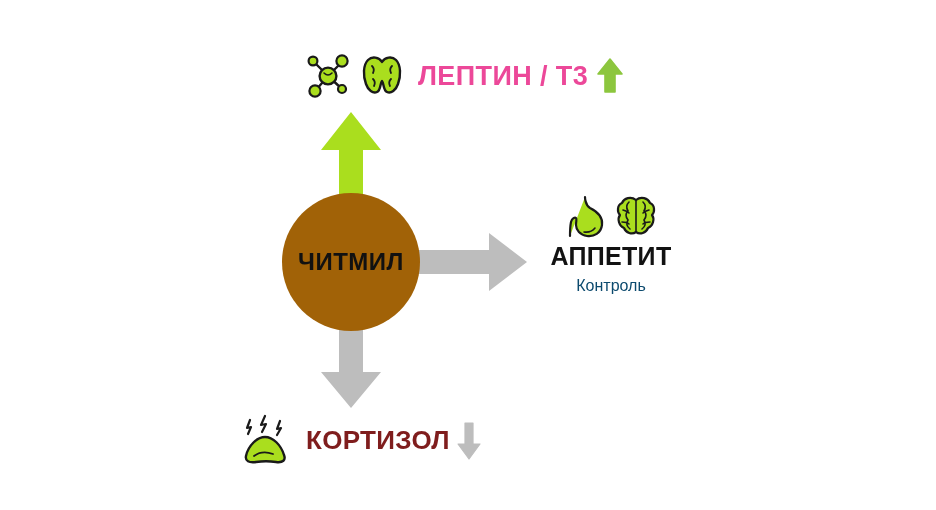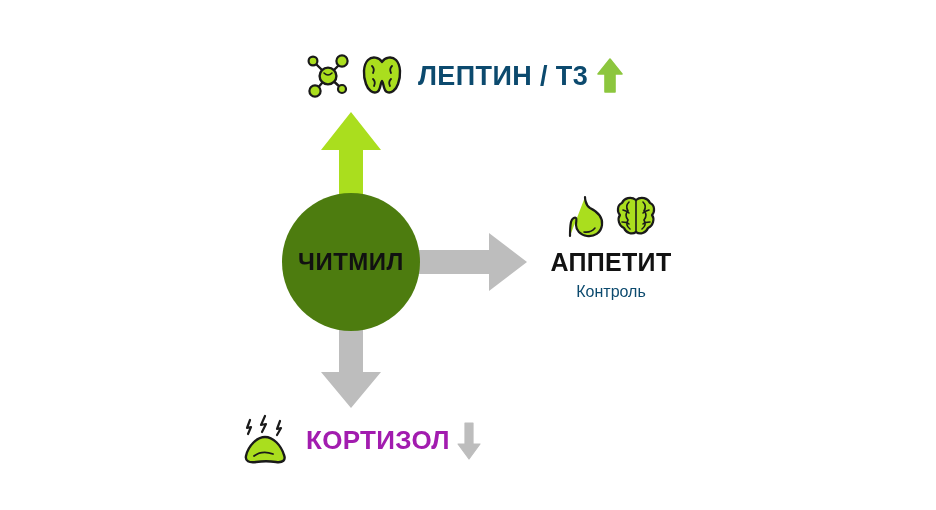--- a/index.html
+++ b/index.html
@@ -27,21 +27,21 @@
   
   .node { position: absolute; }
 
   
   #center-hub {
     left: 282px;
     top: 193px;
     width: 138px;
     height: 138px;
     border-radius: 50%;
-    background: #4d7c0f;
+    background: #a16207;
     display: flex;
     align-items: center;
     justify-content: center;
     z-index: 5;
   }
   #center-hub-label {
     font-size: 24px;
     font-weight: bold;
     color: #111111;
     letter-spacing: 0.5px;
@@ -63,21 +63,21 @@
 
   
   #branch-leptin {
     left: 304px;
     top: 52px;
     gap: 8px;
   }
   #branch-leptin .branch-title {
     font-size: 27px;
     font-weight: bold;
-    color: #0c4a6e;
+    color: #ec4899;
     letter-spacing: 0.4px;
     white-space: nowrap;
     margin-left: 6px;
   }
 
   
   #branch-appetite {
     left: 543px;
     top: 194px;
     width: 136px;
@@ -90,40 +90,40 @@
     align-items: flex-end;
     gap: 8px;
     height: 46px;
   }
   #branch-appetite .branch-title {
     font-size: 25px;
     font-weight: bold;
     color: #121212;
     letter-spacing: 0.3px;
     white-space: nowrap;
-    margin-top: 6px;
+    margin-top: 0;
   }
   #branch-appetite .branch-subtitle {
     font-size: 16px;
     font-weight: normal;
     color: #0c4a6e;
     white-space: nowrap;
     margin-top: 4px;
   }
 
   
   #branch-cortisol {
     left: 236px;
     top: 414px;
     gap: 6px;
   }
   #branch-cortisol .branch-title {
     font-size: 26px;
     font-weight: bold;
-    color: #a21caf;
+    color: #7f1d1d;
     letter-spacing: 0.3px;
     white-space: nowrap;
     margin-left: 6px;
   }
 
   .trend-icon { display: inline-flex; align-items: center; }
 
   svg { display: block; overflow: visible; }
 </style>
 </head>

